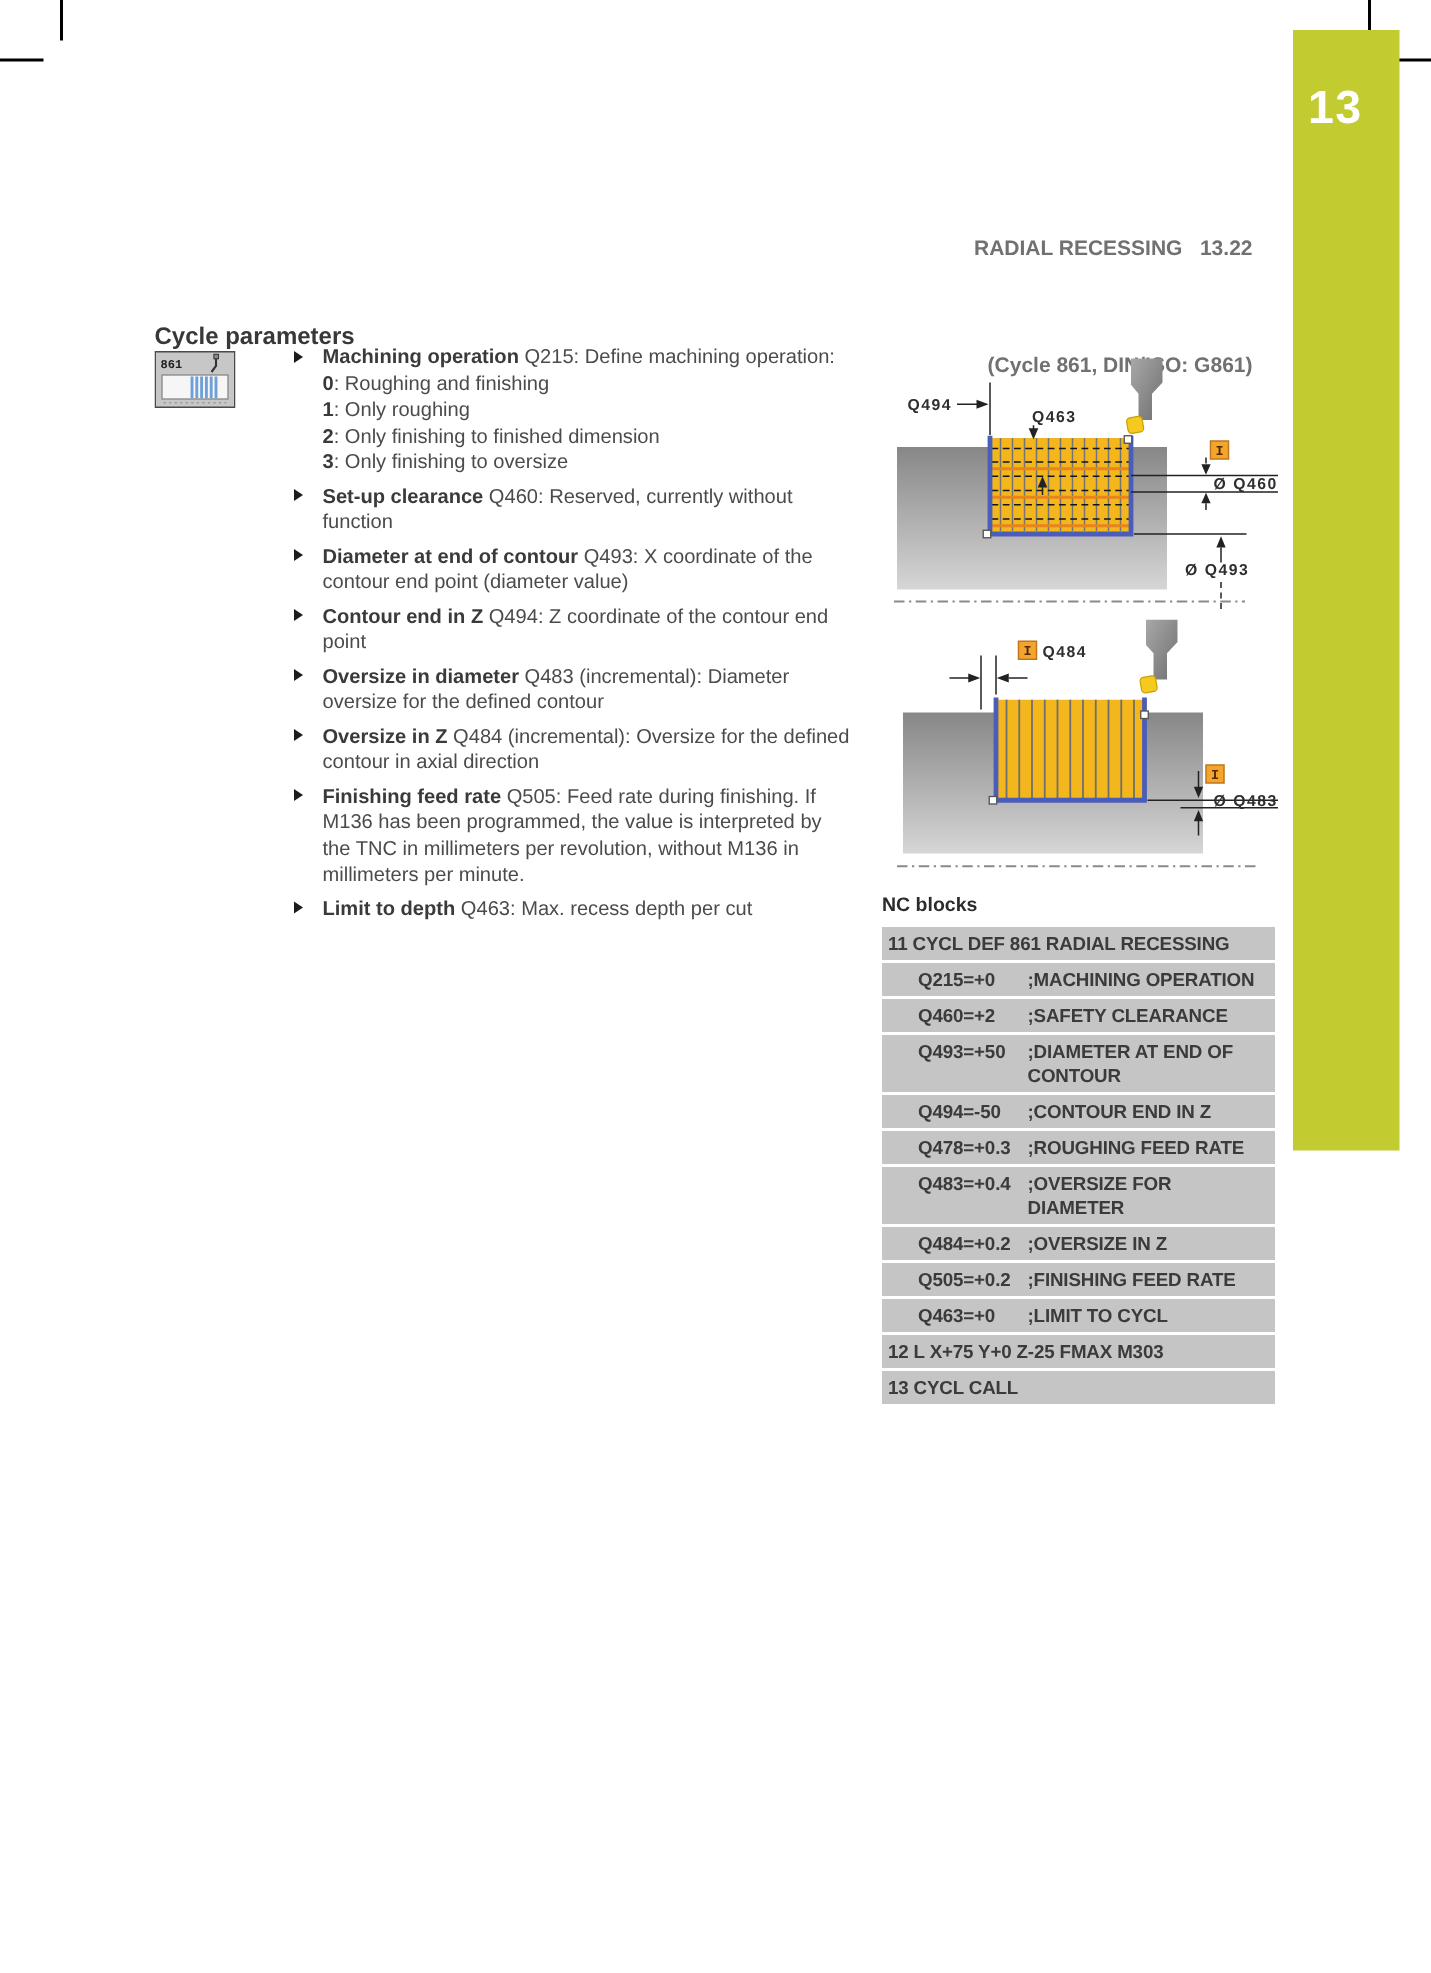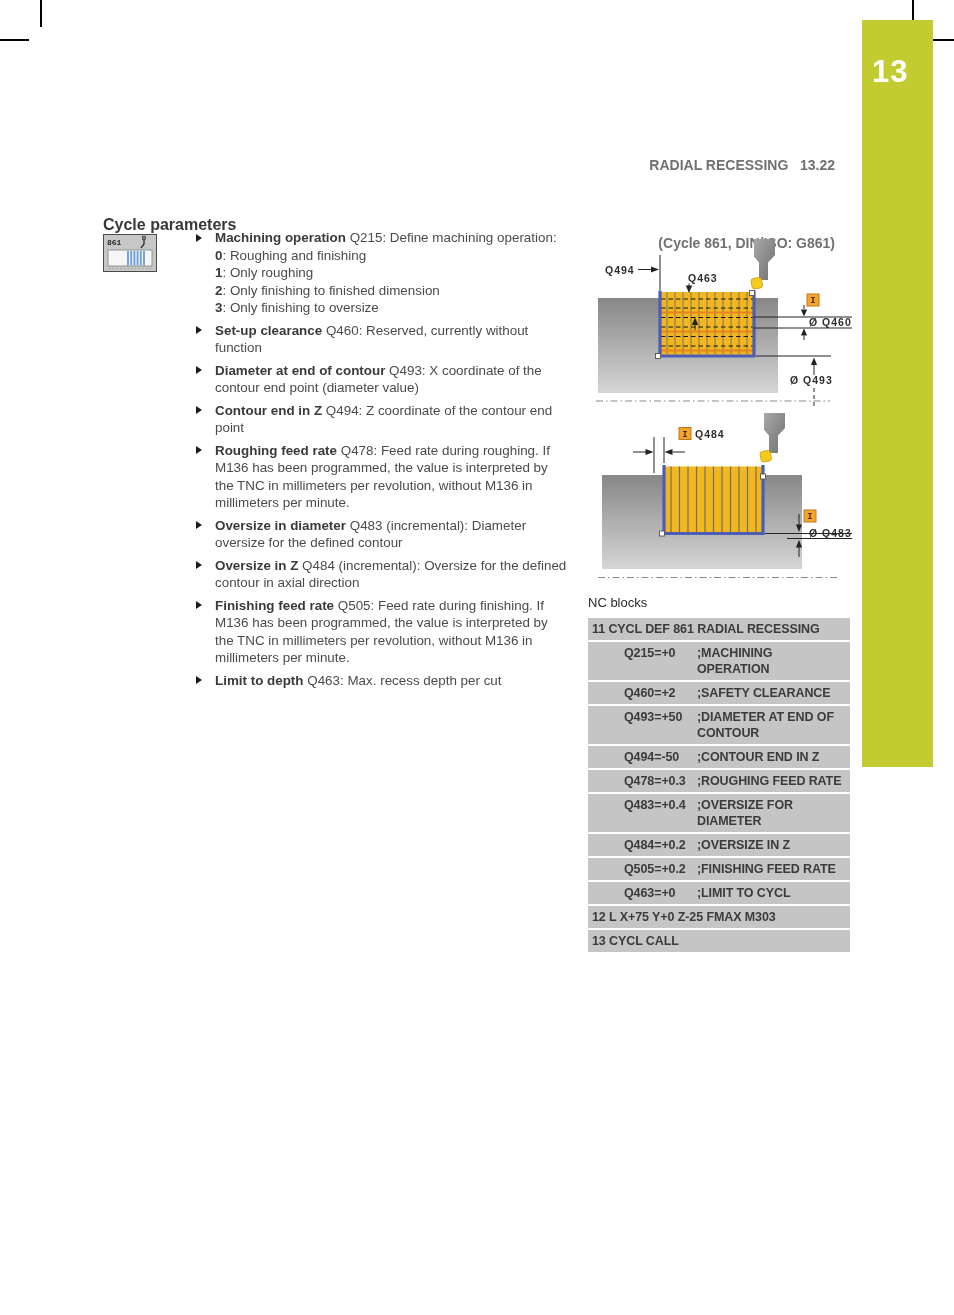--- a/index.html
+++ b/index.html
@@ -23,25 +23,25 @@
   .param-item b{color:#3a3a3a;}
   .bullet{position:absolute;left:0;top:4.5px;width:0;height:0;
           border-left:6px solid #1c1c1c;border-top:4px solid transparent;border-bottom:4px solid transparent;}
   .subline{display:block;}
   
   .diagram1{position:absolute;left:588px;top:235px;}
   .diagram2{position:absolute;left:588px;top:413px;}
   .dimtext{font-family:"Liberation Sans",sans-serif;font-size:10.5px;font-weight:bold;fill:#2e2e2e;letter-spacing:1px;}
   .badgetext{font-family:"Liberation Mono",monospace;font-size:9px;font-weight:bold;fill:#53290a;}
   
-  .nc-heading{position:absolute;left:588px;top:595px;margin:0;font-size:13px;font-weight:normal;color:#2b2b2b;}
+  .nc-heading{position:absolute;left:588px;top:595px;margin:0;font-size:13px;font-weight:bold;color:#2b2b2b;}
   .nc-table{position:absolute;left:588px;top:618px;width:262px;}
   .nc-row{background:#c5c5c5;margin-bottom:2px;padding:3px 4px;display:flex;align-items:flex-start;
           font-weight:bold;font-size:12.5px;line-height:16px;color:#3b3b3b;letter-spacing:-0.1px;}
-  .nc-row.indent{padding-left:36px;}
+  .nc-row.indent{padding-left:24px;}
   .nc-param{flex:0 0 73px;}
   .nc-comment{white-space:pre-line;}
   
   .footer-left{position:absolute;left:103px;top:1240px;font-size:11.5px;color:#454545;}
   .page-num{position:absolute;right:119px;top:1235px;font-size:15.5px;font-weight:bold;color:#161616;}
 </style>
 </head>
 <body>
 
 <div class="page">
@@ -82,21 +82,20 @@
         <line x1="41" y1="17" x2="41" y2="31.5"></line>
     </g>
     <line x1="6" y1="34.5" x2="48" y2="34.5" stroke="#9a9a9a" stroke-width="1" stroke-dasharray="1.5 2.2"></line>
   </svg>
 
   <ul class="params">
       <li class="param-item"><span class="bullet"></span><span><b>Machining operation</b><span> Q215: Define machining operation:</span><span class="subline"><b>0</b><span>: Roughing and finishing</span></span><span class="subline"><b>1</b><span>: Only roughing</span></span><span class="subline"><b>2</b><span>: Only finishing to finished dimension</span></span><span class="subline"><b>3</b><span>: Only finishing to oversize</span></span></span></li>
       <li class="param-item"><span class="bullet"></span><span><b>Set-up clearance</b><span> Q460: Reserved, currently without function</span></span></li>
       <li class="param-item"><span class="bullet"></span><span><b>Diameter at end of contour</b><span> Q493: X coordinate of the contour end point (diameter value)</span></span></li>
       <li class="param-item"><span class="bullet"></span><span><b>Contour end in Z</b><span> Q494: Z coordinate of the contour end point</span></span></li>
-      <li class="param-item"><span class="bullet"></span><span><b>Roughing feed rate</b><span> Q478: Feed rate during roughing. If M136 has been programmed, the value is interpreted by the TNC in millimeters per revolution, without M136 in millimeters per minute.</span></span></li>
       <li class="param-item"><span class="bullet"></span><span><b>Oversize in diameter</b><span> Q483 (incremental): Diameter oversize for the defined contour</span></span></li>
       <li class="param-item"><span class="bullet"></span><span><b>Oversize in Z</b><span> Q484 (incremental): Oversize for the defined contour in axial direction</span></span></li>
       <li class="param-item"><span class="bullet"></span><span><b>Finishing feed rate</b><span> Q505: Feed rate during finishing. If M136 has been programmed, the value is interpreted by the TNC in millimeters per revolution, without M136 in millimeters per minute.</span></span></li>
       <li class="param-item"><span class="bullet"></span><span><b>Limit to depth</b><span> Q463: Max. recess depth per cut</span></span></li>
     </ul>
 
   <svg class="diagram1" width="267" height="175" viewBox="0 0 267 175">
     <defs>
       <linearGradient id="gGray1" x1="0" y1="0" x2="0" y2="1">
         <stop offset="0" stop-color="#878787"></stop>

